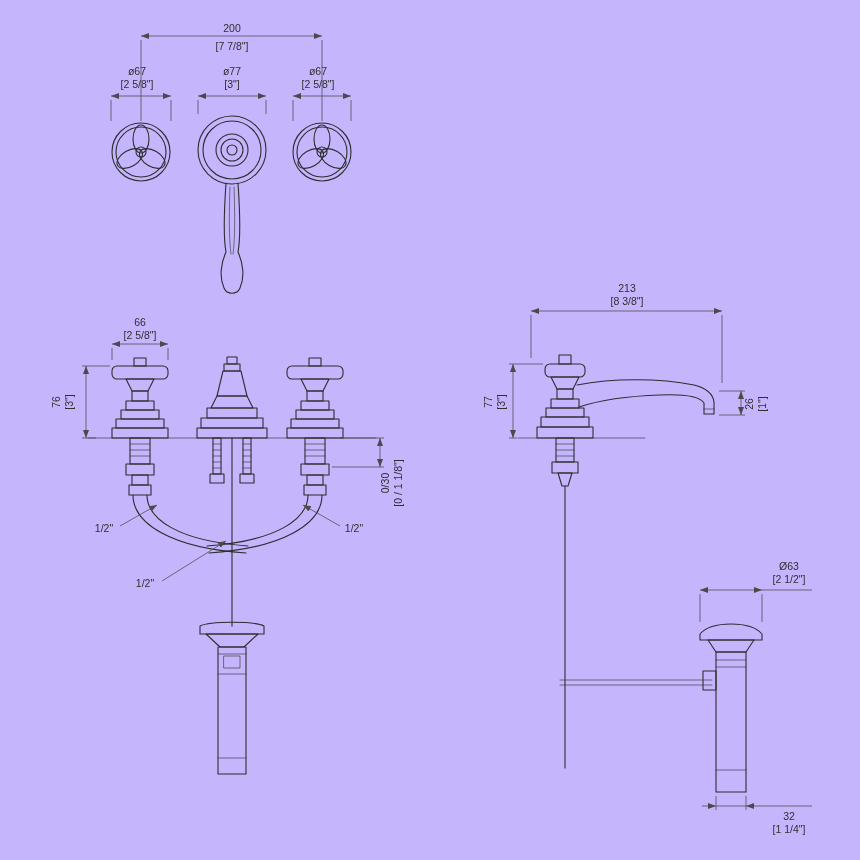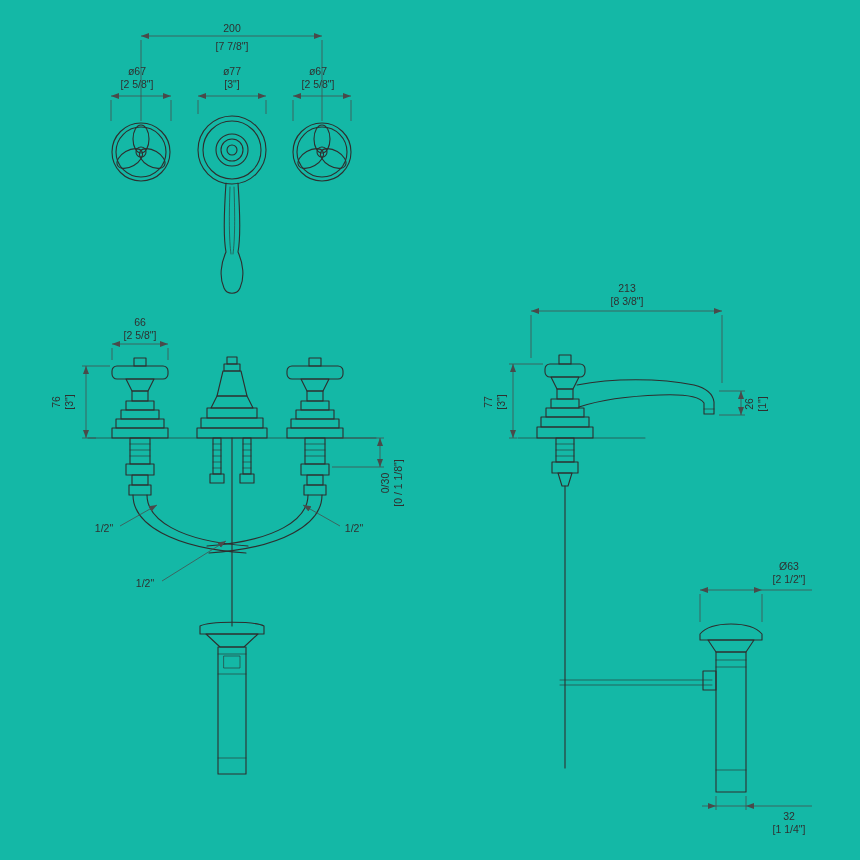--- a/index.html
+++ b/index.html
@@ -1,16 +1,16 @@
 <!DOCTYPE html>
 <html><head>
 <meta charset="utf-8">
 <style>
   html,body{margin:0;padding:0;background:#ffffff;}
-  .canvas{position:relative;width:860px;height:860px;background:#14b8a6;overflow:hidden;}
+  .canvas{position:relative;width:860px;height:860px;background:#c4b5fd;overflow:hidden;}
   svg{display:block;}
   .obj{fill:none;stroke:#2e2e2e;stroke-width:1.1;stroke-linejoin:round;stroke-linecap:round;}
   .thin{stroke-width:0.6;}
   .dim{fill:none;stroke:#4a4a4a;stroke-width:0.75;}
   .t{font-family:"Liberation Sans","DejaVu Sans",sans-serif;font-size:10.5px;fill:#303030;text-anchor:middle;}
 </style>
 </head>
 <body>
 
 <div class="canvas">

